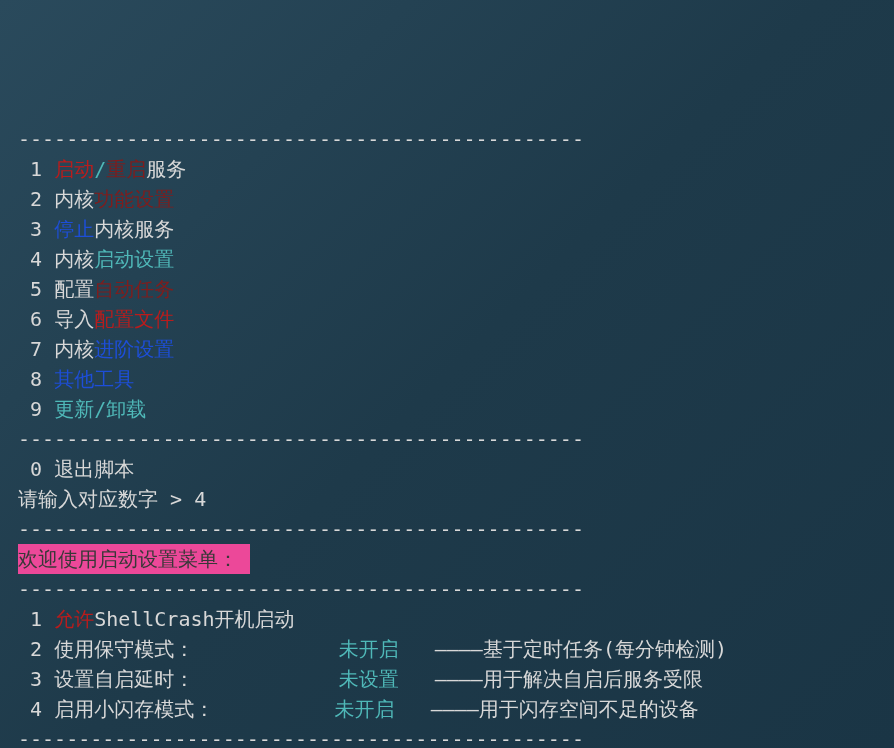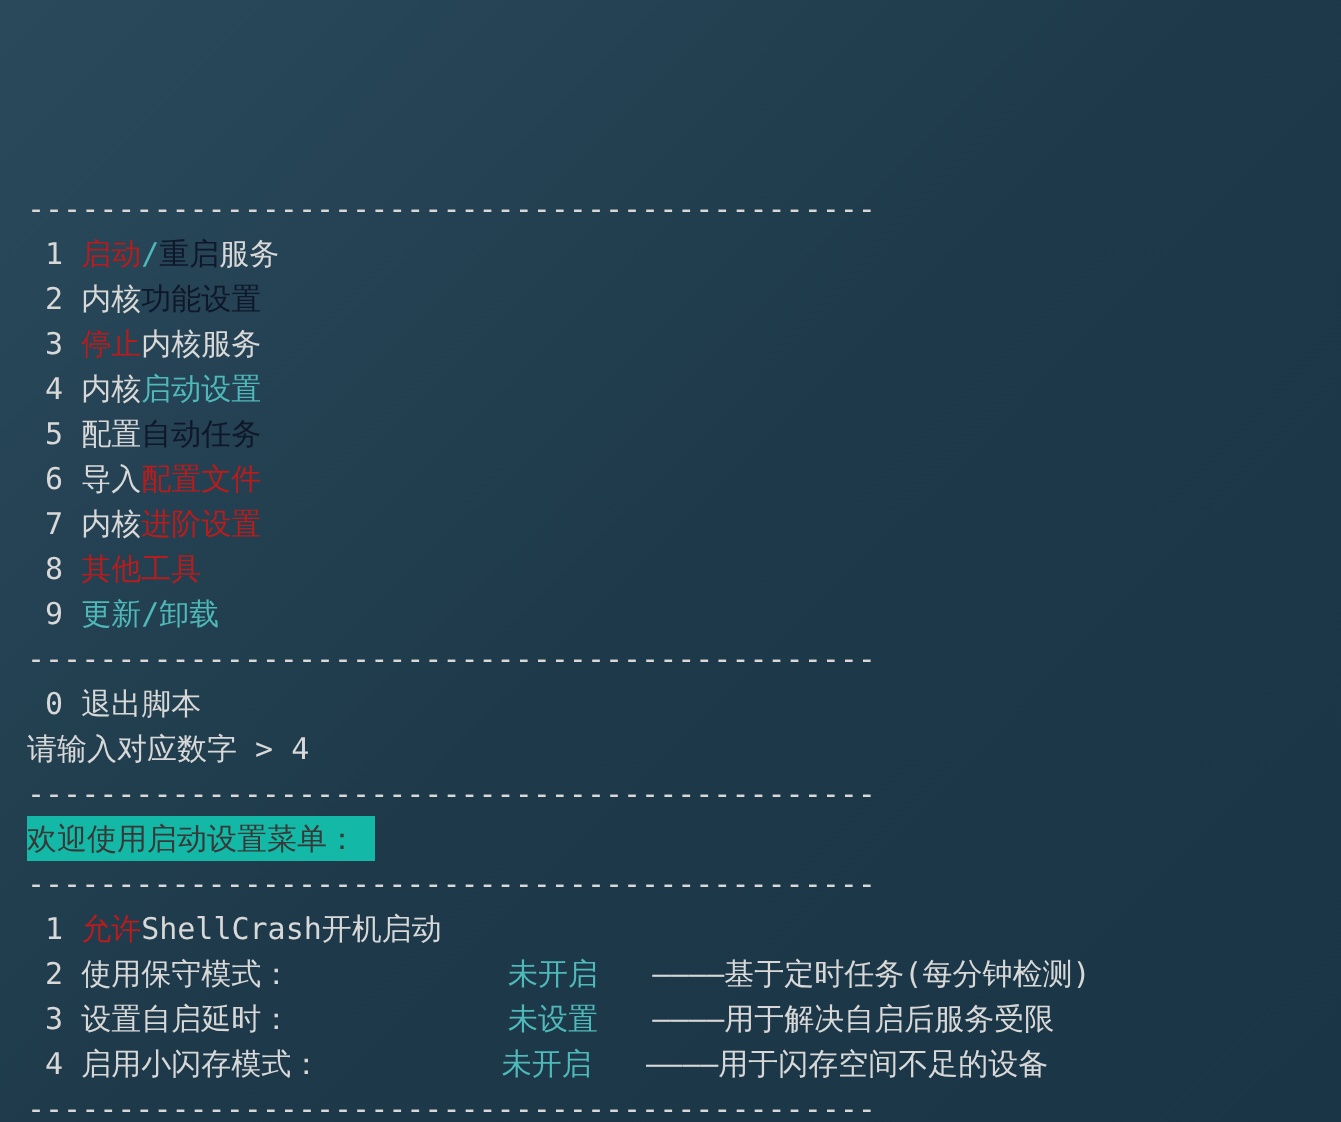--- a/index.html
+++ b/index.html
@@ -10,24 +10,24 @@
   font-size:20px;
   line-height:30px;
   color:#d8d8d8;
   padding:4px 0 0 0;
   box-sizing:border-box;
   white-space:pre;
 }
 .line{padding-left:18px;height:30px}
 .green{color:#b91c1c}
 .cyan{color:#4fb8b8}
-.yellow{color:#0f172a}
-.red{color:#b91c1c}
+.yellow{color:#7f1d1d}
+.red{color:#1d4ed8}
 .num{color:#d8d8d8}
-.hl{background:#14b8a6;color:#383838;display:inline-block}
+.hl{background:#ec4899;color:#383838;display:inline-block}
 .dash{color:#d8d8d8}
 </style>
 </head>
 <body>
 
 
 
 <div id="root"><div class="line dash">-----------------------------------------------</div><div class="line"><span class="num"> 1 </span><span class="green">启动</span><span class="cyan">/</span><span class="yellow">重启</span><span>服务</span></div><div class="line"><span class="num"> 2 </span><span>内核</span><span class="yellow">功能设置</span></div><div class="line"><span class="num"> 3 </span><span class="red">停止</span><span>内核服务</span></div><div class="line"><span class="num"> 4 </span><span>内核</span><span class="cyan">启动设置</span></div><div class="line"><span class="num"> 5 </span><span>配置</span><span class="yellow">自动任务</span></div><div class="line"><span class="num"> 6 </span><span>导入</span><span class="green">配置文件</span></div><div class="line"><span class="num"> 7 </span><span>内核</span><span class="red">进阶设置</span></div><div class="line"><span class="num"> 8 </span><span class="red">其他工具</span></div><div class="line"><span class="num"> 9 </span><span class="cyan">更新/卸载</span></div><div class="line dash">-----------------------------------------------</div><div class="line"><span class="num"> 0 </span><span>退出脚本</span></div><div class="line"><span>请输入对应数字 &gt; </span><span>4</span></div><div class="line dash">-----------------------------------------------</div><div class="line"><span class="hl">欢迎使用启动设置菜单： </span></div><div class="line dash">-----------------------------------------------</div><div class="line"><span class="num"> 1 </span><span class="green">允许</span><span>ShellCrash开机启动</span></div><div class="line"><span class="num"> 2 </span><span>使用保守模式：            </span><span class="cyan">未开启</span><span>   </span><span>————基于定时任务(每分钟检测)</span></div><div class="line"><span class="num"> 3 </span><span>设置自启延时：            </span><span class="cyan">未设置</span><span>   </span><span>————用于解决自启后服务受限</span></div><div class="line"><span class="num"> 4 </span><span>启用小闪存模式：          </span><span class="cyan">未开启</span><span>   </span><span>————用于闪存空间不足的设备</span></div><div class="line dash">-----------------------------------------------</div></div>
 
 

